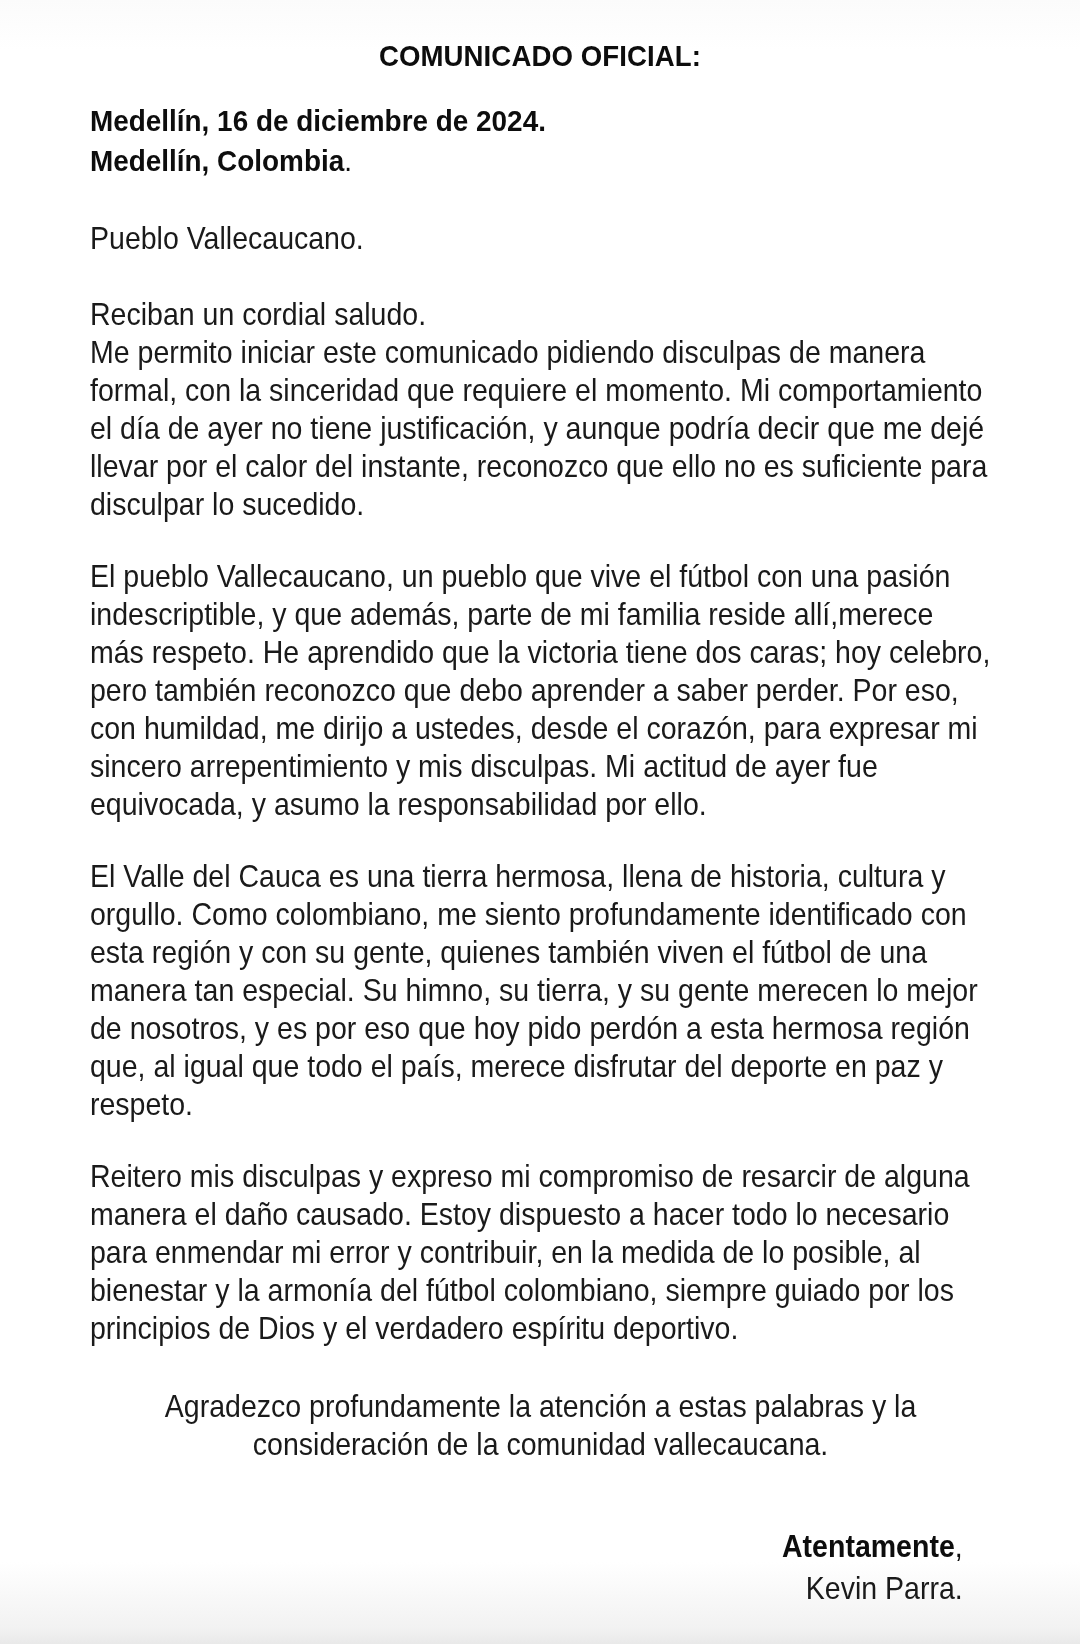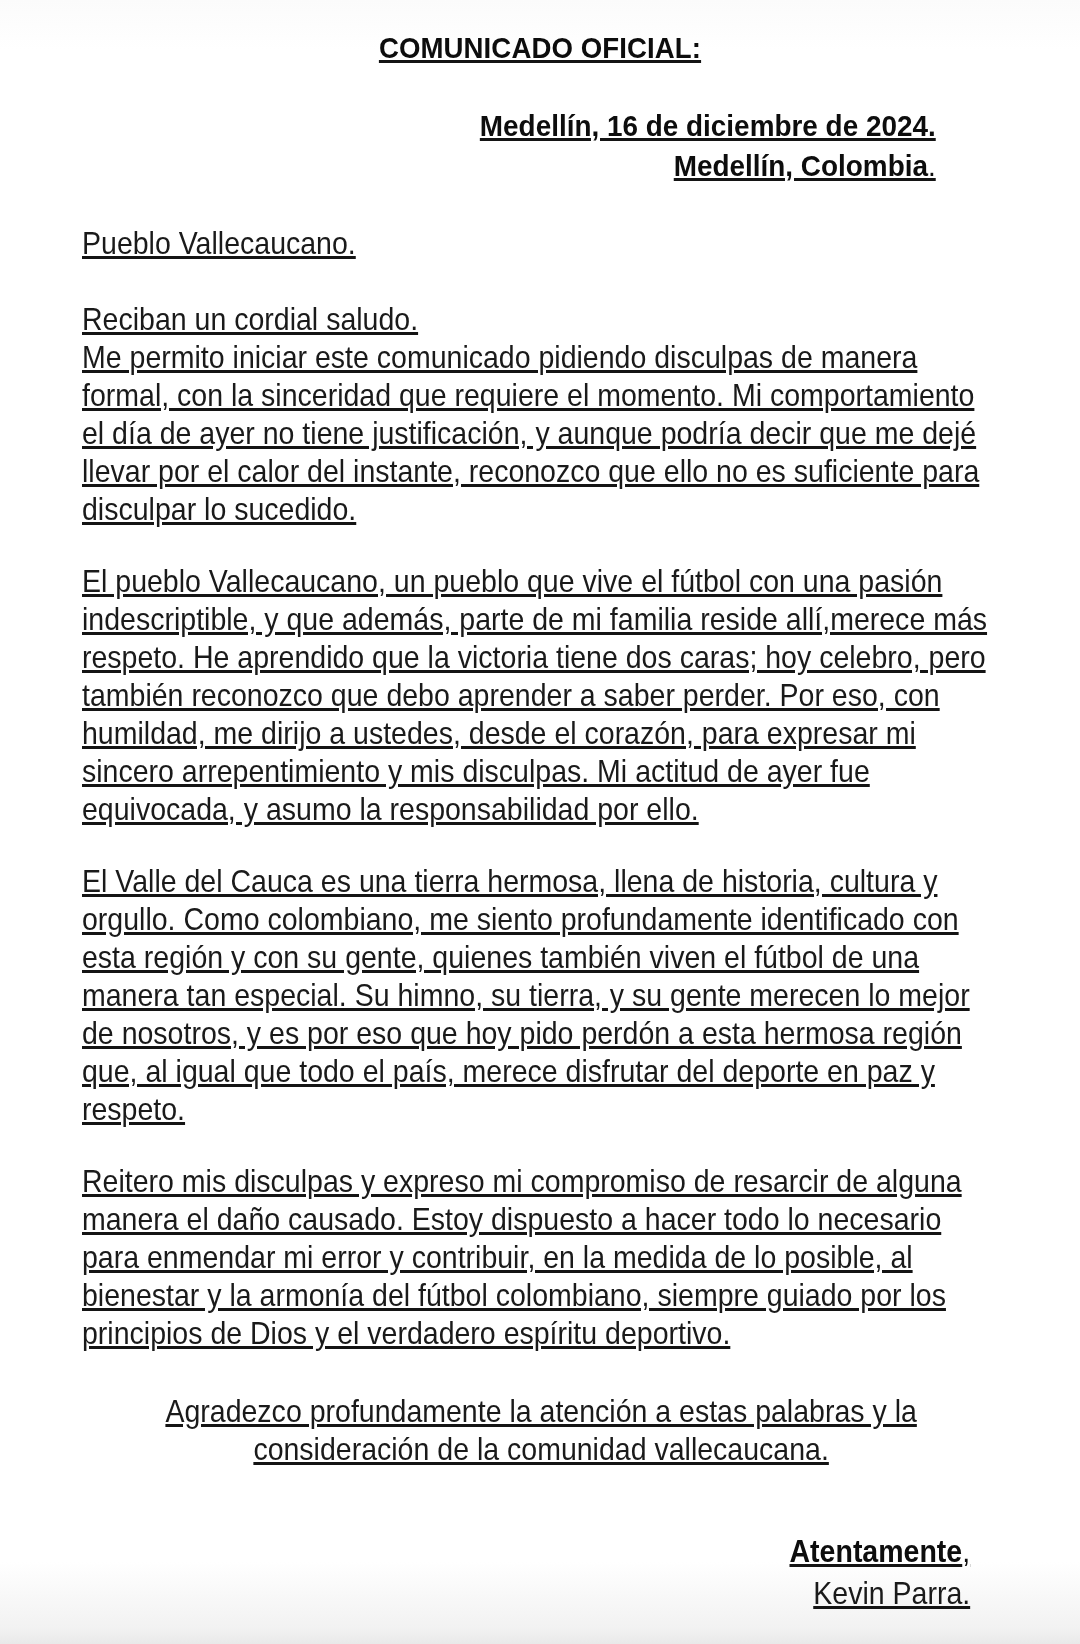--- a/index.html
+++ b/index.html
@@ -35,22 +35,21 @@
     box-sizing: border-box;
   }
 
   .doc {
     position: absolute;
     left: 0;
     top: 0;
     width: 1080px;
     height: 1644px;
     box-sizing: border-box;
-    padding: 4px;
-    text-decoration: underline;
+    padding: 12px;
   }
 
   
   .doc-title {
     text-align: center;
     font-weight: 700;
     font-size: 30px;
     line-height: 36px;
     letter-spacing: 0.1px;
     margin: 0;
@@ -60,22 +59,21 @@
     color: #0d0d0d;
   }
 
   
   .body-col {
     margin: 0;
     padding: 0 76px 0 78px;
   }
 
   .addr-block {
-    margin-top: 40px;
-    text-align: right;
+    margin-top: 27px;
   }
 
   .addr-line {
     font-weight: 700;
     font-size: 30px;
     line-height: 40px;
     transform: scaleX(0.93);
     transform-origin: left top;
     white-space: nowrap;
     color: #0d0d0d;

